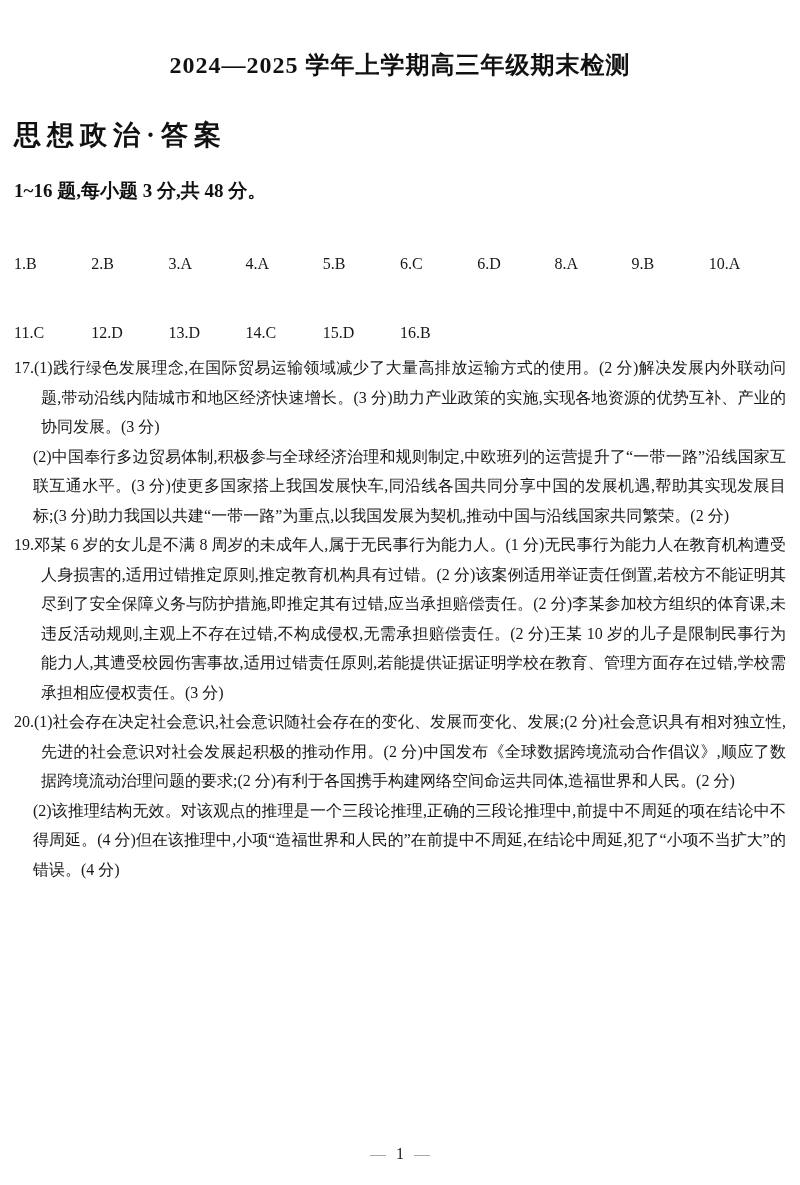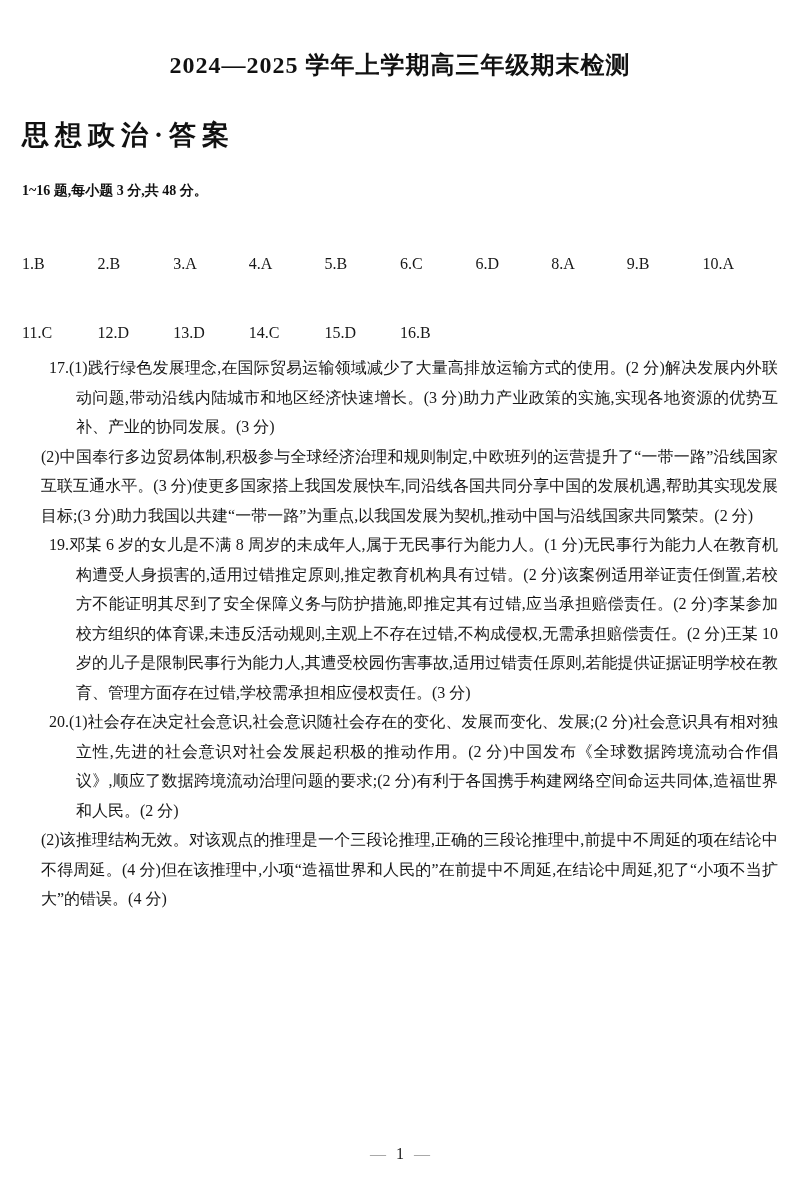--- a/index.html
+++ b/index.html
@@ -11,21 +11,21 @@
     position: relative;
     width: 800px;
     height: 1185px;
     margin: 0 auto;
     background: #ffffff;
     color: #171717;
     overflow: hidden;
   }
 
   .content {
-    padding: 0 22px;
+    padding: 0 14px;
   }
 
   .title {
     margin-top: 49px;
     text-align: center;
     font-size: 24px;
     font-weight: 600;
     letter-spacing: 1px;
     line-height: 32px;
     color: #111111;
@@ -36,21 +36,21 @@
     text-align: left;
     font-size: 27px;
     font-weight: 700;
     letter-spacing: 6px;
     line-height: 36px;
     color: #111111;
   }
 
   .score-note {
     margin-top: 27px;
-    font-size: 14px;
+    font-size: 19px;
     font-weight: 600;
     line-height: 22px;
     color: #111111;
   }
 
   .mcq-grid {
     margin-top: 9px;
     display: grid;
     grid-template-columns: repeat(10, 1fr);
     width: 100%;
@@ -61,21 +61,21 @@
     white-space: nowrap;
     margin-top: 37px;
   }
 
   .answers {
     margin-top: 4px;
     font-size: 16px;
     line-height: 29.5px;
     text-align: justify;
   }
-  .answers p { text-align: justify; margin-left: 27px; }
+  .answers p { text-align: justify; }
   .answers .hang {
     padding-left: 27px;
     text-indent: -27px;
   }
   .answers .hang .num {
     display: inline;
   }
   .answers .sub {
     margin-left: 19px;
   }

